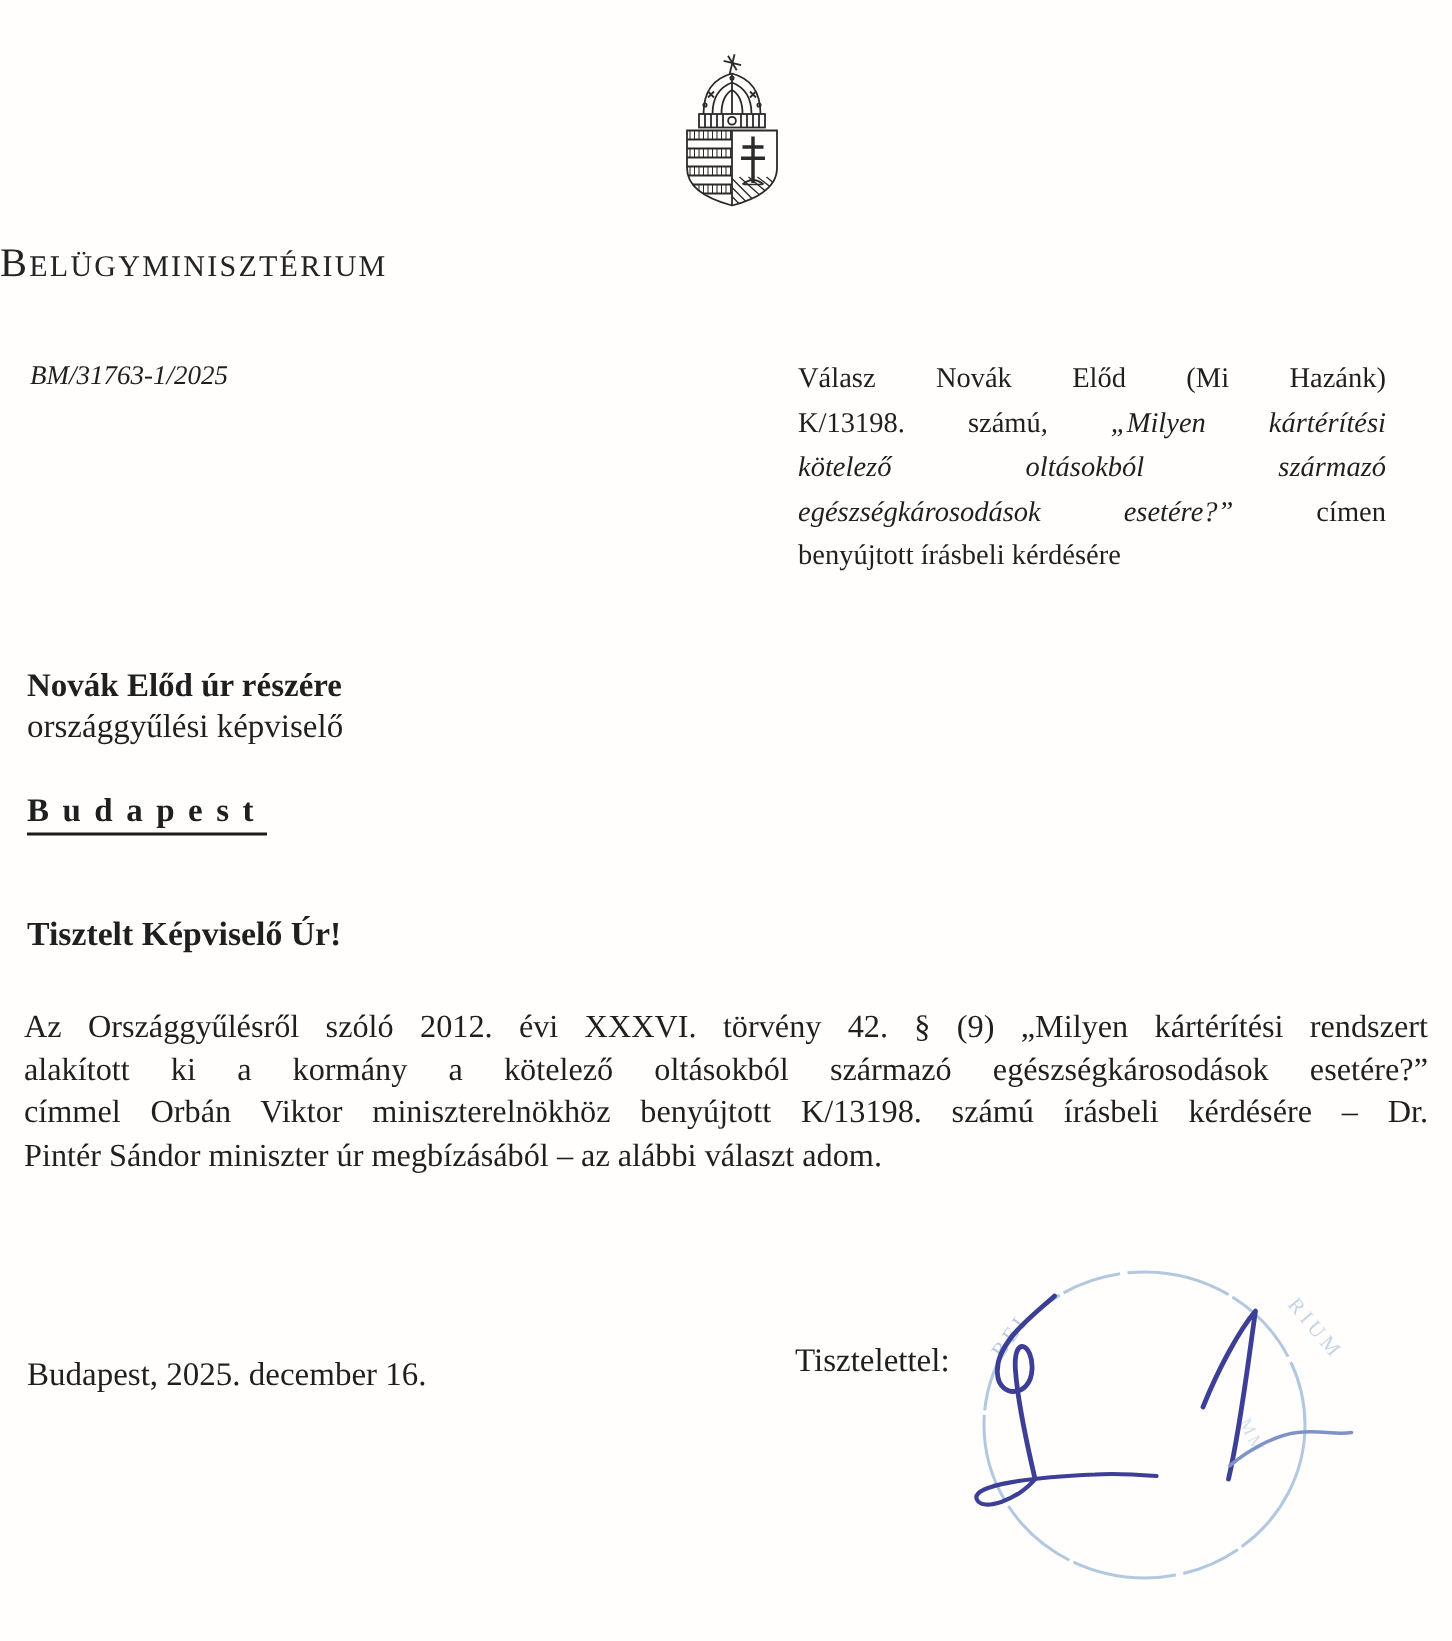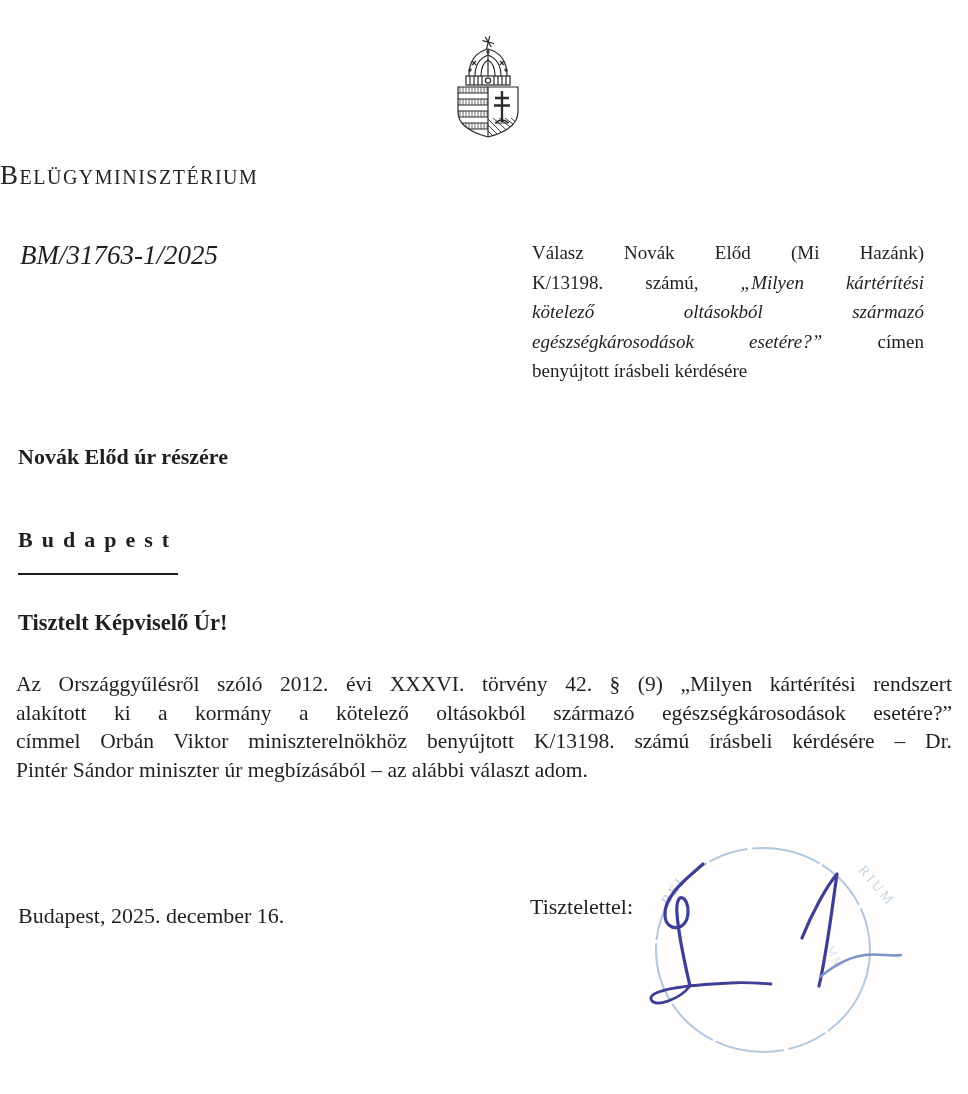--- a/index.html
+++ b/index.html
@@ -4,25 +4,25 @@
 <style>
   html,body{margin:0;padding:0;background:#fff;}
   .page{
     position:relative;width:968px;height:1094px;background:#fffefd;
     font-family:"Liberation Serif","DejaVu Serif",serif;color:#1f1f1f;overflow:hidden;
   }
   .abs{position:absolute;}
   
   .ministry{left:0;top:160px;width:100%;text-align:left;font-size:20px;letter-spacing:1.5px;color:#242424;}
   .ministry::first-letter{font-size:27px;}
-  .refnum{left:20px;top:240px;font-style:italic;font-size:27px;}
+  .refnum{left:20px;top:240px;font-style:italic;font-size:18px;}
   .subject{left:532px;top:238px;width:392px;font-size:19px;line-height:29.5px;}
   .addr-name{left:18px;top:444px;font-size:22px;font-weight:bold;}
   .addr-role{left:18px;top:471px;font-size:22px;}
-  .addr-city{left:18px;top:527px;font-size:22px;font-weight:bold;letter-spacing:9px;border-bottom:2.5px solid #1d1d1d;padding-bottom:20px;}
+  .addr-city{left:18px;top:527px;font-size:22px;font-weight:bold;letter-spacing:9px;border-bottom:2.5px solid #1d1d1d;padding-bottom:2px;}
   .salutation{left:18px;top:610px;font-size:22.5px;font-weight:bold;}
   .para1{left:16px;top:670px;width:936px;font-size:21.5px;line-height:28.5px;}
   .para2{left:16px;top:818px;width:936px;font-size:21.5px;line-height:28.5px;}
   .dateline{left:18px;top:903px;font-size:22px;}
   .closing{left:530px;top:894px;font-size:22px;}
   .signblock{left:635px;top:987px;width:282px;text-align:center;font-size:22px;line-height:27px;}
   
   .tline{text-align:justify;text-align-last:justify;}
   .tline.last{text-align-last:left;}
   .tline span.b{font-weight:normal;}
@@ -100,20 +100,21 @@
 
   <div class="abs subject">
       <div class="tline"><span>Válasz Novák Előd (Mi Hazánk)</span></div>
       <div class="tline"><span>K/13198. számú, </span><span class="i">„Milyen kártérítési</span></div>
       <div class="tline"><span class="i">kötelező oltásokból származó</span></div>
       <div class="tline"><span class="i">egészségkárosodások esetére?” </span><span>címen</span></div>
       <div class="tline last"><span>benyújtott írásbeli kérdésére</span></div>
     </div>
 
   <div class="abs addr-name">Novák Előd úr részére</div>
+  <div class="abs addr-role">országgyűlési képviselő</div>
   <div class="abs addr-city">Budapest</div>
 
   <div class="abs salutation">Tisztelt Képviselő Úr!</div>
 
   <div class="abs para1">
       <div class="tline"><span>Az Országgyűlésről szóló 2012. évi XXXVI. törvény 42. § (9) </span><span class="b">„Milyen kártérítési rendszert</span></div>
       <div class="tline"><span class="b">alakított ki a kormány a kötelező oltásokból származó egészségkárosodások esetére?”</span></div>
       <div class="tline"><span>címmel Orbán Viktor miniszterelnökhöz benyújtott </span><span class="b">K/13198.</span><span> számú írásbeli kérdésére – Dr.</span></div>
       <div class="tline last"><span>Pintér Sándor miniszter úr megbízásából – az alábbi választ adom.</span></div>
     </div>

